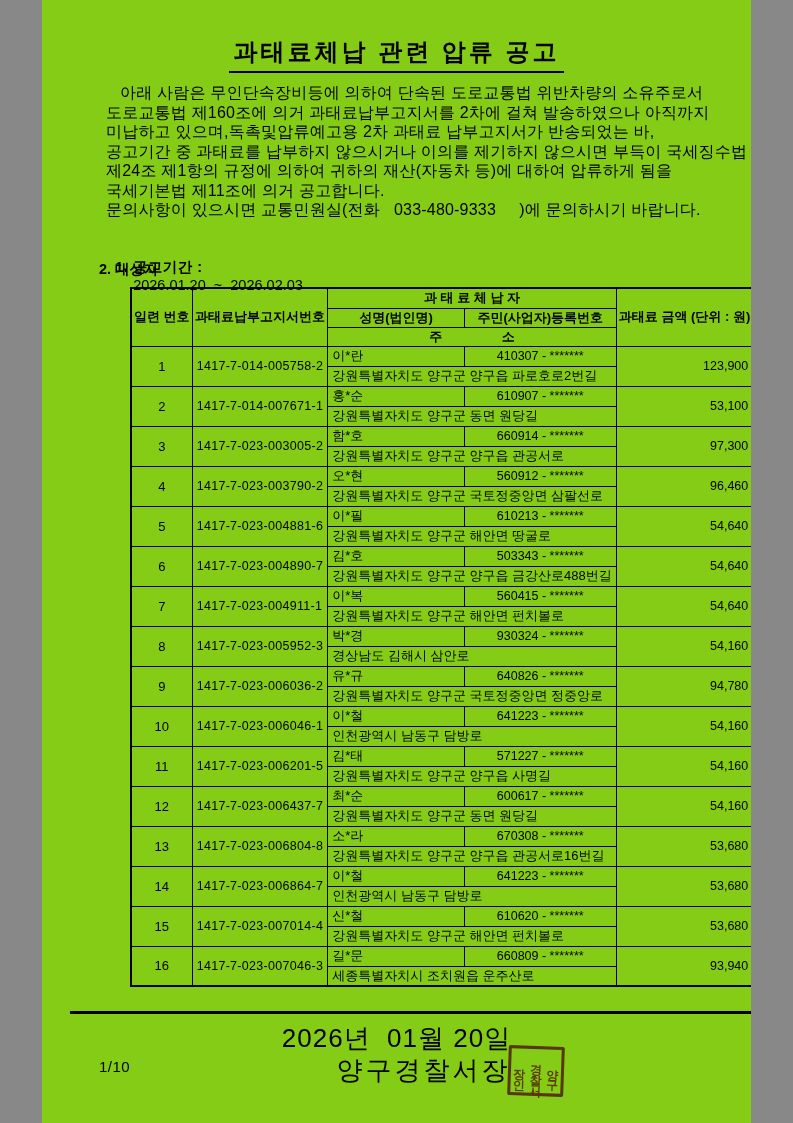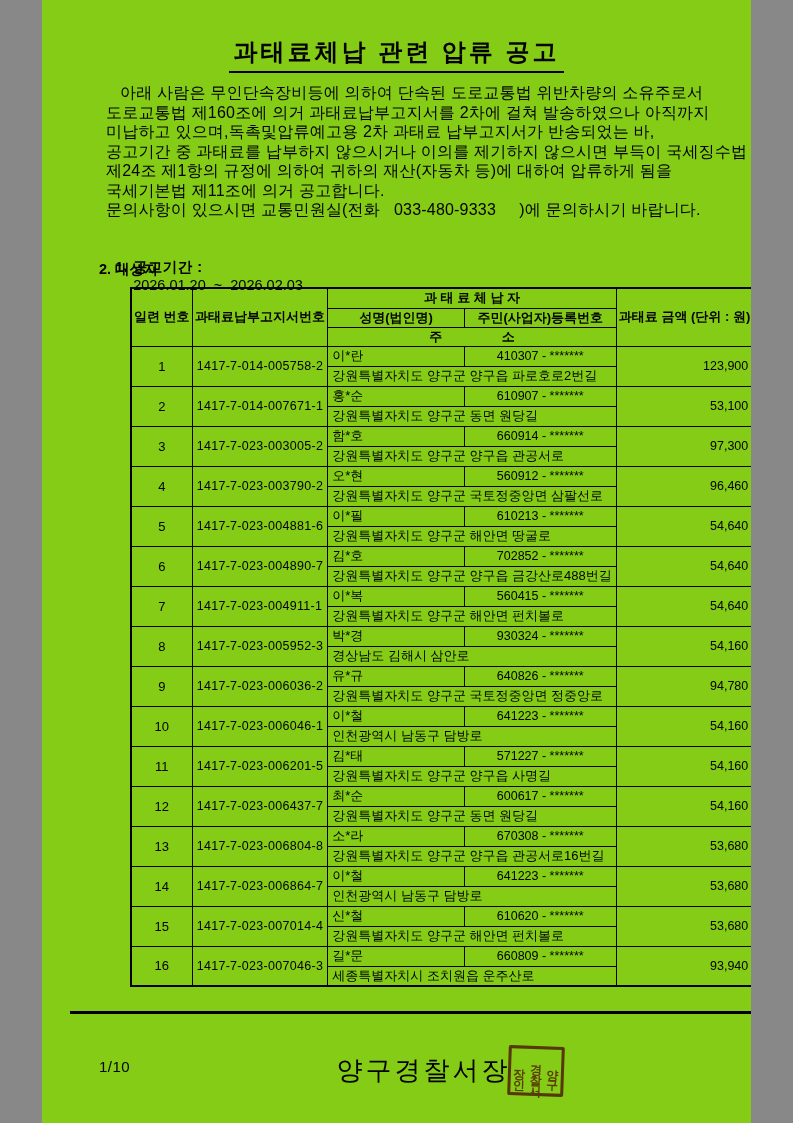--- a/index.html
+++ b/index.html
@@ -182,21 +182,21 @@
       <td class="c-prop" rowspan="2">차 량</td>
     </tr>
     <tr class="r2">
       <td class="c-addr" colspan="2">강원특별자치도 양구군 해안면 땅굴로</td>
     </tr>
 
     <tr class="r1">
       <td class="c-no" rowspan="2">6</td>
       <td class="c-notice" rowspan="2">1417-7-023-004890-7</td>
       <td class="c-name">김*호</td>
-      <td class="c-reg">702852 - *******</td>
+      <td class="c-reg">503343 - *******</td>
       <td class="c-amt" rowspan="2">54,640</td>
       <td class="c-prop" rowspan="2">차 량</td>
     </tr>
     <tr class="r2">
       <td class="c-addr" colspan="2">강원특별자치도 양구군 양구읍 금강산로488번길</td>
     </tr>
 
     <tr class="r1">
       <td class="c-no" rowspan="2">7</td>
       <td class="c-notice" rowspan="2">1417-7-023-004911-1</td>
@@ -314,20 +314,21 @@
       <td class="c-prop" rowspan="2">차 량</td>
     </tr>
     <tr class="r2">
       <td class="c-addr" colspan="2">세종특별자치시  조치원읍 운주산로</td>
     </tr>
   </tbody>
   </table>
 
   <div class="bottom-rule"></div>
 
+  <div class="issue-date">2026년  01월 20일</div>
   <div class="issuer">양구경찰서장</div>
 
   <div class="seal">
     <span class="seal-col">양구</span>
     <span class="seal-col">경찰서</span>
     <span class="seal-col">장인</span>
   </div>
 
   <div class="page-number">1/10</div>
 

